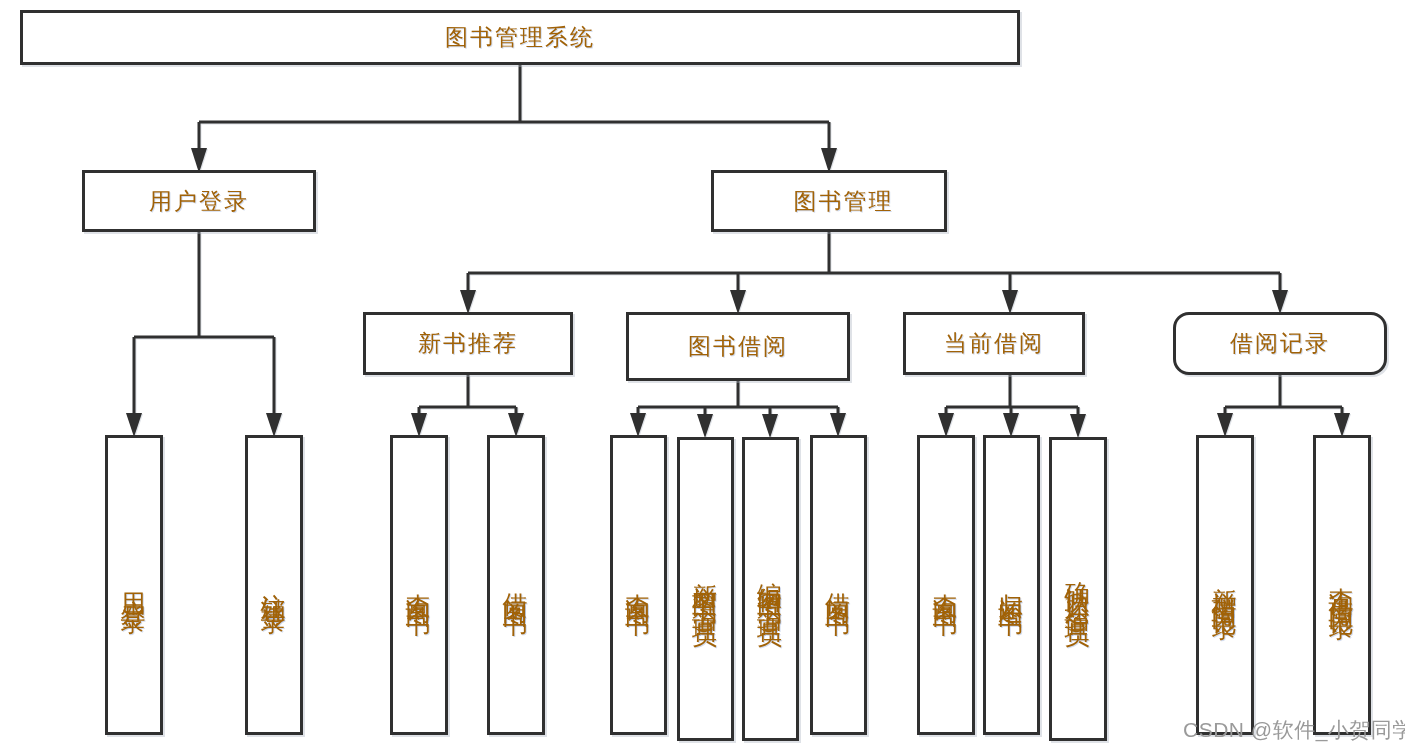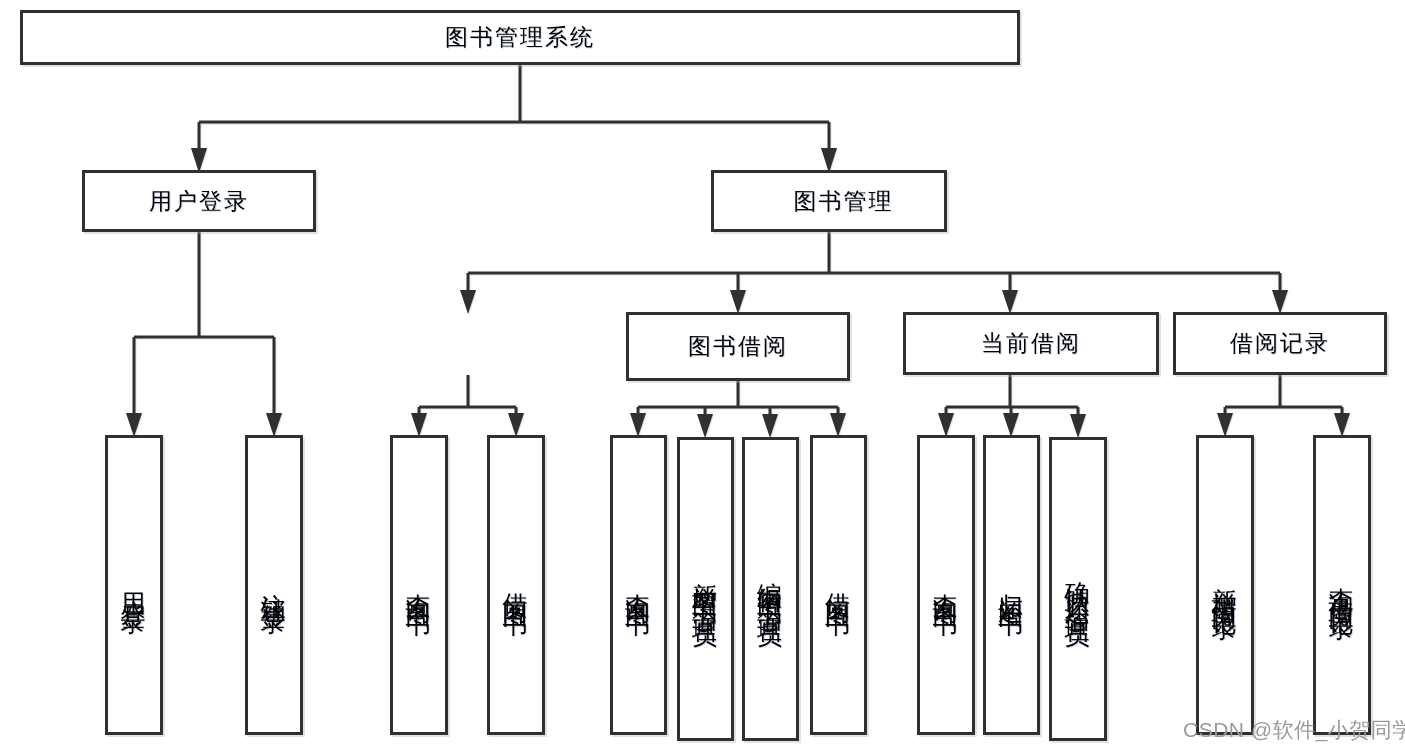--- a/index.html
+++ b/index.html
@@ -19,21 +19,21 @@
     filter: drop-shadow(1.5px 1.5px 0 rgba(170,178,192,0.38));
   }
   .box {
     position: absolute;
     box-sizing: border-box;
     background: #ffffff;
     border: 3px solid #303030;
     display: flex;
     align-items: center;
     justify-content: center;
-    color: #000000;
+    color: #a16207;
     font-size: 23px;
     letter-spacing: 2px;
     white-space: nowrap;
     box-shadow: 2px 2px 0 rgba(172,180,192,0.38);
     text-shadow: 1px 1px 0 rgba(125,155,210,0.35);
     z-index: 1;
   }
   .leaf {
     writing-mode: vertical-rl;
     text-orientation: mixed;
@@ -98,23 +98,24 @@
       <polygon points="1217,413 1233,413 1225,437"></polygon>
       <polygon points="1334,413 1350,413 1342,437"></polygon>
     </g>
   </svg>
 
   <div class="box" style="left:20px; top:10px; width:1000px; height:55px;">图书管理系统</div>
 
   <div class="box" style="left:82px; top:170px; width:234px; height:62px;">用户登录</div>
   <div class="box" style="left:711px; top:170px; width:236px; height:62px;padding-left:29px;">图书管理</div>
 
+  <div class="box" style="left:363px; top:312px; width:210px; height:63px;">新书推荐</div>
   <div class="box" style="left:626px; top:312px; width:224px; height:69px;">图书借阅</div>
-  <div class="box" style="left:903px; top:312px; width:256px; height:63px;">当前借阅</div>
-  <div class="box" style="left:1173px; top:312px; width:214px; height:63px;">借阅记录</div>
+  <div class="box" style="left:903px; top:312px; width:182px; height:63px;">当前借阅</div>
+  <div class="box" style="left:1173px; top:312px; width:214px; height:63px;border-radius:16px;">借阅记录</div>
 
   <div class="box leaf" style="left:105px; top:435px; width:58px; height:300px;">用户登录</div>
   <div class="box leaf" style="left:245px; top:435px; width:58px; height:300px;">注销登录</div>
 
   <div class="box leaf" style="left:390px; top:435px; width:58px; height:300px;">查询图书</div>
   <div class="box leaf" style="left:487px; top:435px; width:58px; height:300px;">借阅图书</div>
 
   <div class="box leaf" style="left:610px; top:435px; width:57px; height:300px;">查询图书</div>
   <div class="box leaf" style="left:677px; top:437px; width:57px; height:304px;">新增图书（管理员）</div>
   <div class="box leaf" style="left:742px; top:437px; width:57px; height:304px;">编辑图书（管理员）</div>

